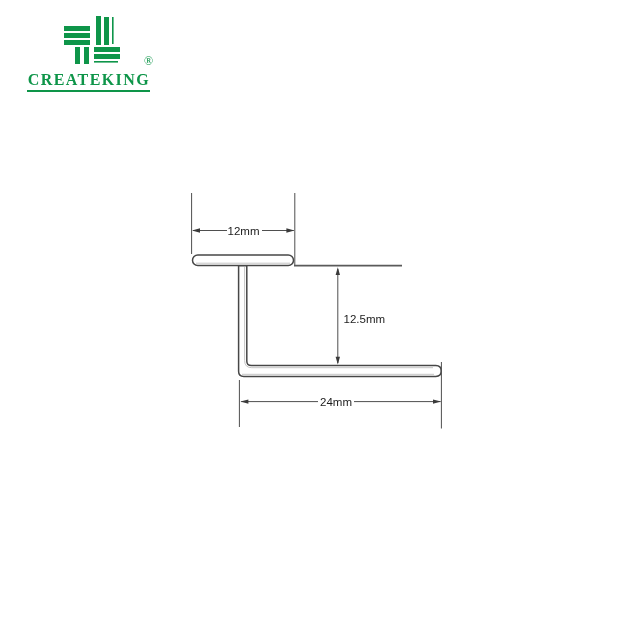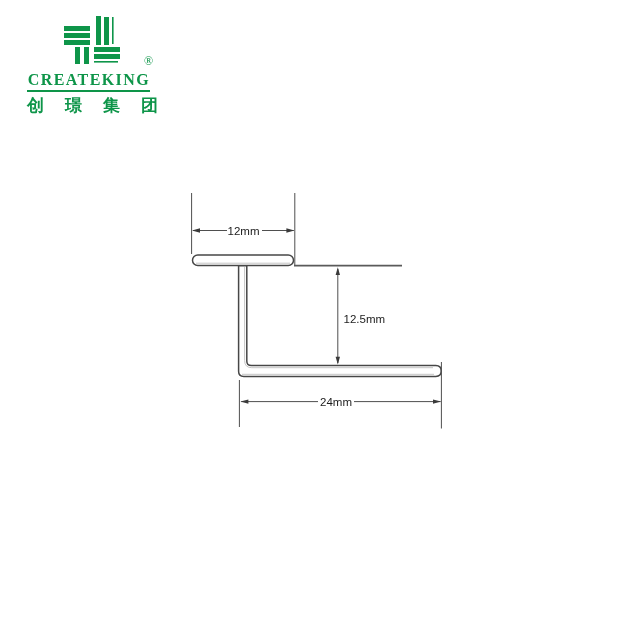--- a/index.html
+++ b/index.html
@@ -51,21 +51,20 @@
         <rect x="41" y="1" width="5" height="28"></rect>
         <rect x="49" y="1" width="1.6" height="27"></rect>
 
         <rect x="31" y="31" width="26" height="5"></rect>
         <rect x="31" y="38" width="26" height="5"></rect>
         <rect x="31" y="45" width="24" height="1.6"></rect>
       </g>
     </svg>
     <span class="reg-mark">®</span>
     <div class="brand-name">CREATEKING</div>
-    <div class="brand-cn">创 璟 集 团</div>
   </div>
 
   <svg class="diagram" viewBox="0 0 640 640">
 
     <g>
       <rect x="192.5" y="255" width="101" height="10.6" rx="5.3" fill="#ffffff" stroke="#474747" stroke-width="1.5"></rect>
       <path d="M 196 263.2 H 290" fill="none" stroke="#c6c6c6" stroke-width="1"></path>
     </g>
 
     <g>

